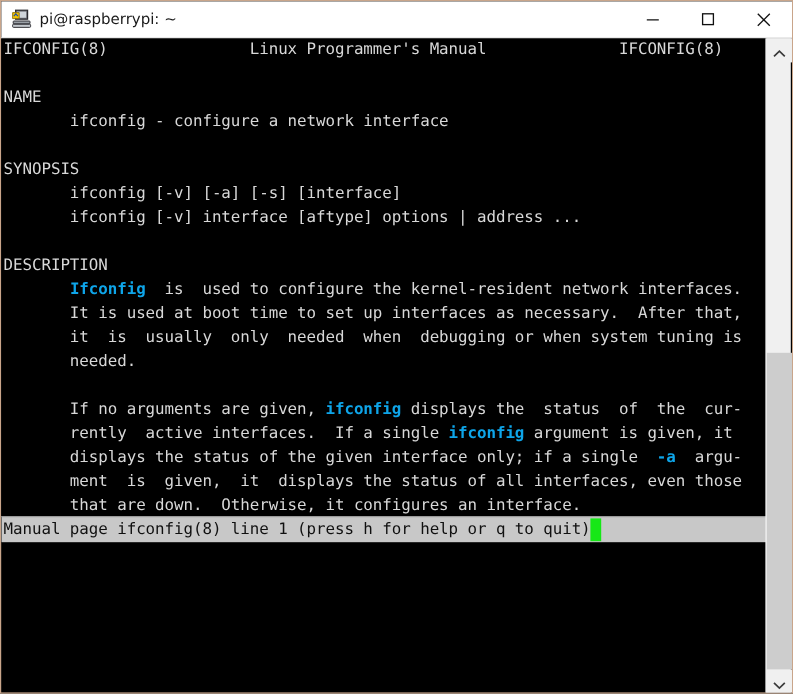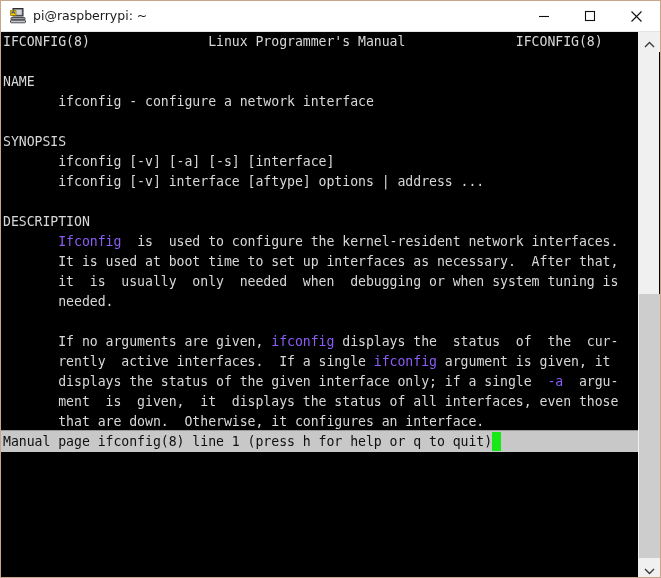--- a/index.html
+++ b/index.html
@@ -82,21 +82,21 @@
     top: 0;
     margin: 0;
     font-family: "DejaVu Sans Mono", monospace;
     font-size: 13.2px;
     line-height: 20px;
     letter-spacing: -0.05px;
     color: #d8d8d8;
     white-space: pre;
     -webkit-font-smoothing: none;
   }
-  #term-text b { font-weight: normal; color: #8b5cf6; }
+  #term-text b { font-weight: bold; color: #0ea5e9; }
 
   
   #statusline {
     position: absolute;
     left: 0;
     bottom: 0;
     width: 638px;
     height: 22px;
     background: #c8c8c8;
     box-sizing: border-box;

